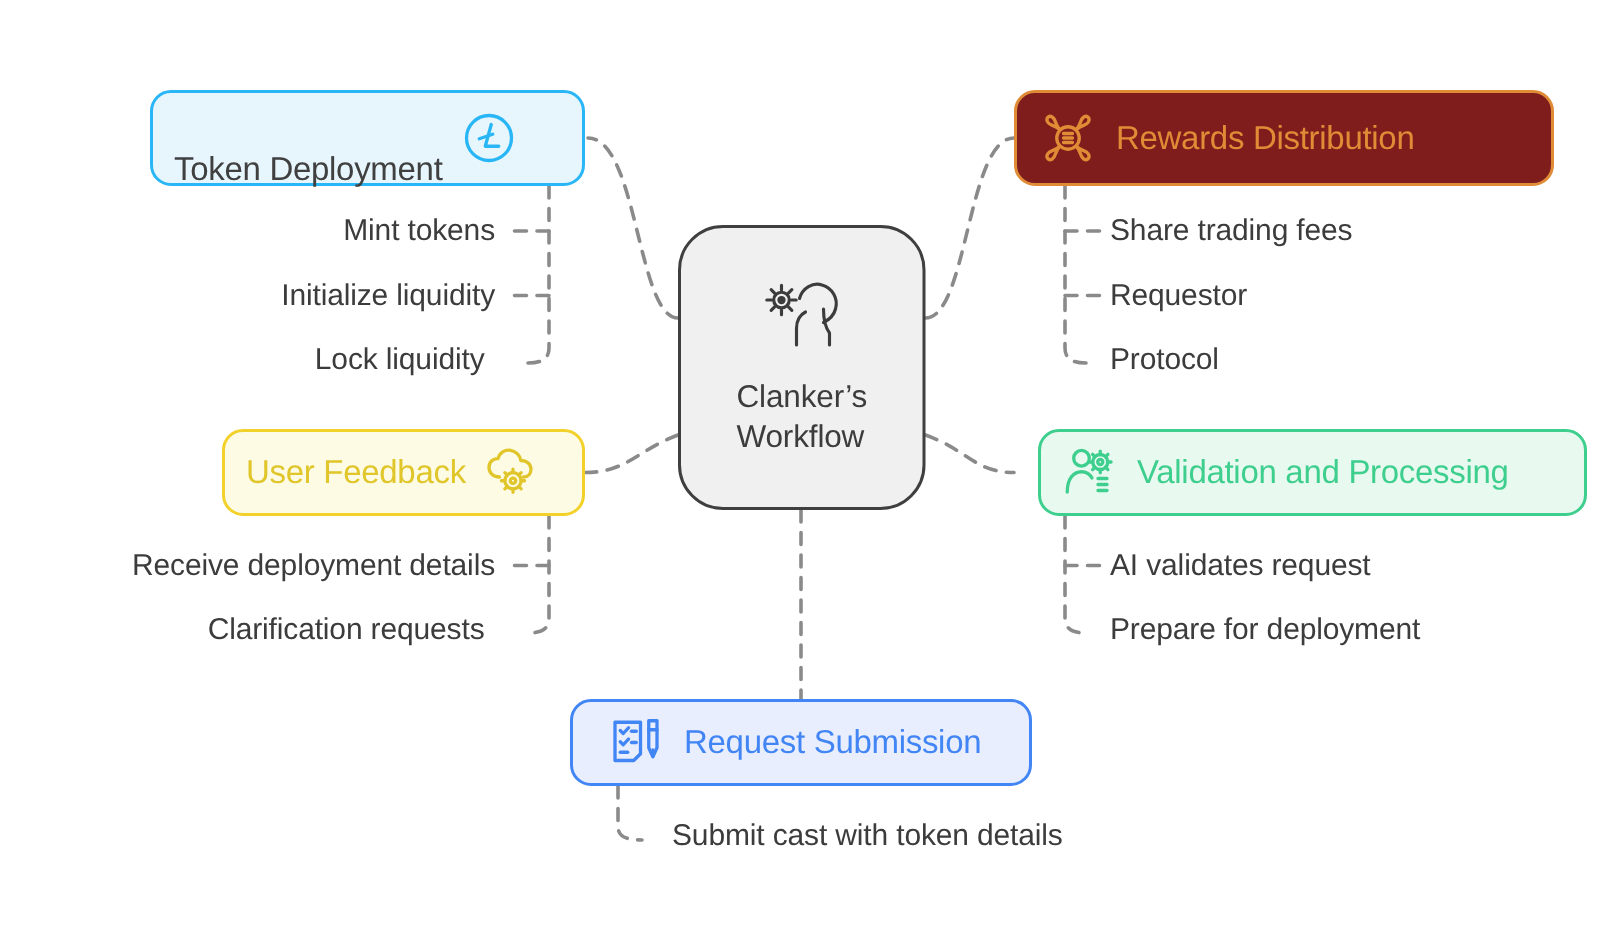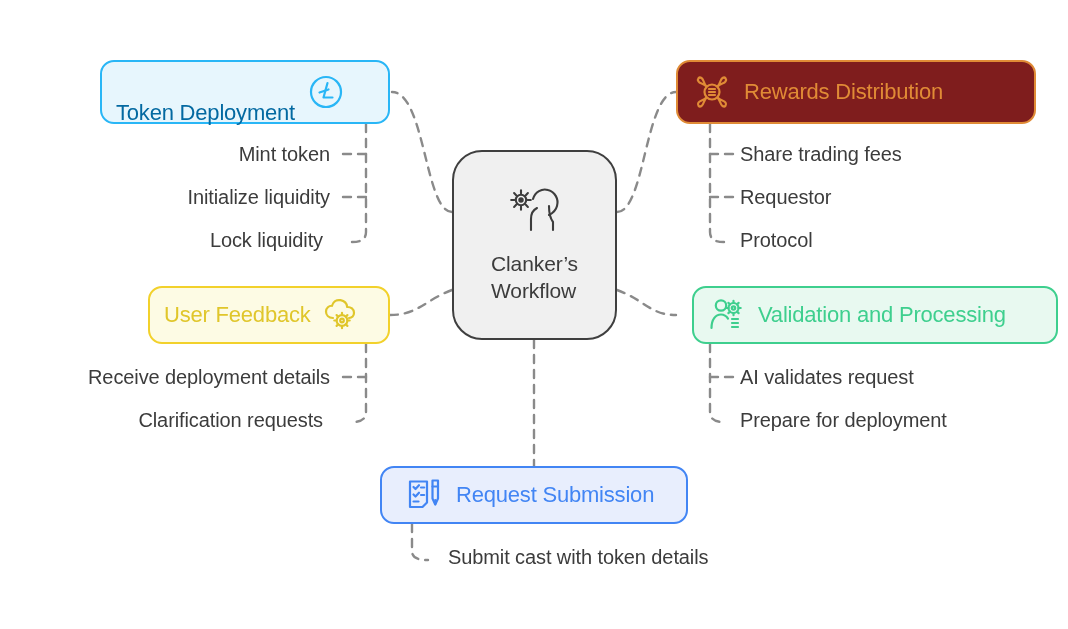--- a/index.html
+++ b/index.html
@@ -76,21 +76,21 @@
     flex: 0 0 auto;
   }
   .icon-right { margin-left: 12px; }
   .icon-left  { margin-right: 12px; }
 
   
   #box-token-deployment {
     left: 100px;  top: 60px;  width: 290px; height: 64px;
     border-color: #29b6f6; background: #e7f6fd;
   }
-  #box-token-deployment .branch-label { color: #0369a1; margin-top: 42px; }
+  #box-token-deployment .branch-label { color: #404040; margin-top: 42px; }
 
   #box-rewards-distribution {
     left: 676px; top: 60px;  width: 360px; height: 64px;
     border-color: #e08b36; background: #7f1d1d;
   }
   #box-rewards-distribution .branch-label { color: #e08b36; }
 
   #box-user-feedback {
     left: 148px; top: 286px; width: 242px; height: 58px;
     border-color: #f2d12b; background: #fdfbe4;
@@ -240,21 +240,21 @@
         <path d="M15 19 h3.2"></path>
         <path d="M7.5 25.5 h5"></path>
         <path d="M26.5 4.5 h5.5 v18 l-2.75 6 l-2.75 -6 z"></path>
         <path d="M26.5 10.5 h5.5"></path>
         <path d="M29.25 24 v4"></path>
       </svg>
     </span>
     <span class="branch-label">Request Submission</span>
   </div>
 
-  <div class="leaf right-align" style="left:30px; top:143px; width:300px;">Mint token</div>
+  <div class="leaf right-align" style="left:30px; top:143px; width:300px;">Mint tokens</div>
   <div class="leaf right-align" style="left:30px; top:186px; width:300px;">Initialize liquidity</div>
   <div class="leaf right-align" style="left:30px; top:229px; width:293px;">Lock liquidity</div>
 
   <div class="leaf" style="left:740px; top:143px;">Share trading fees</div>
   <div class="leaf" style="left:740px; top:186px;">Requestor</div>
   <div class="leaf" style="left:740px; top:229px;">Protocol</div>
 
   <div class="leaf right-align" style="left:10px; top:366px; width:320px;">Receive deployment details</div>
   <div class="leaf right-align" style="left:10px; top:409px; width:313px;text-align:right;">Clarification requests</div>
 

